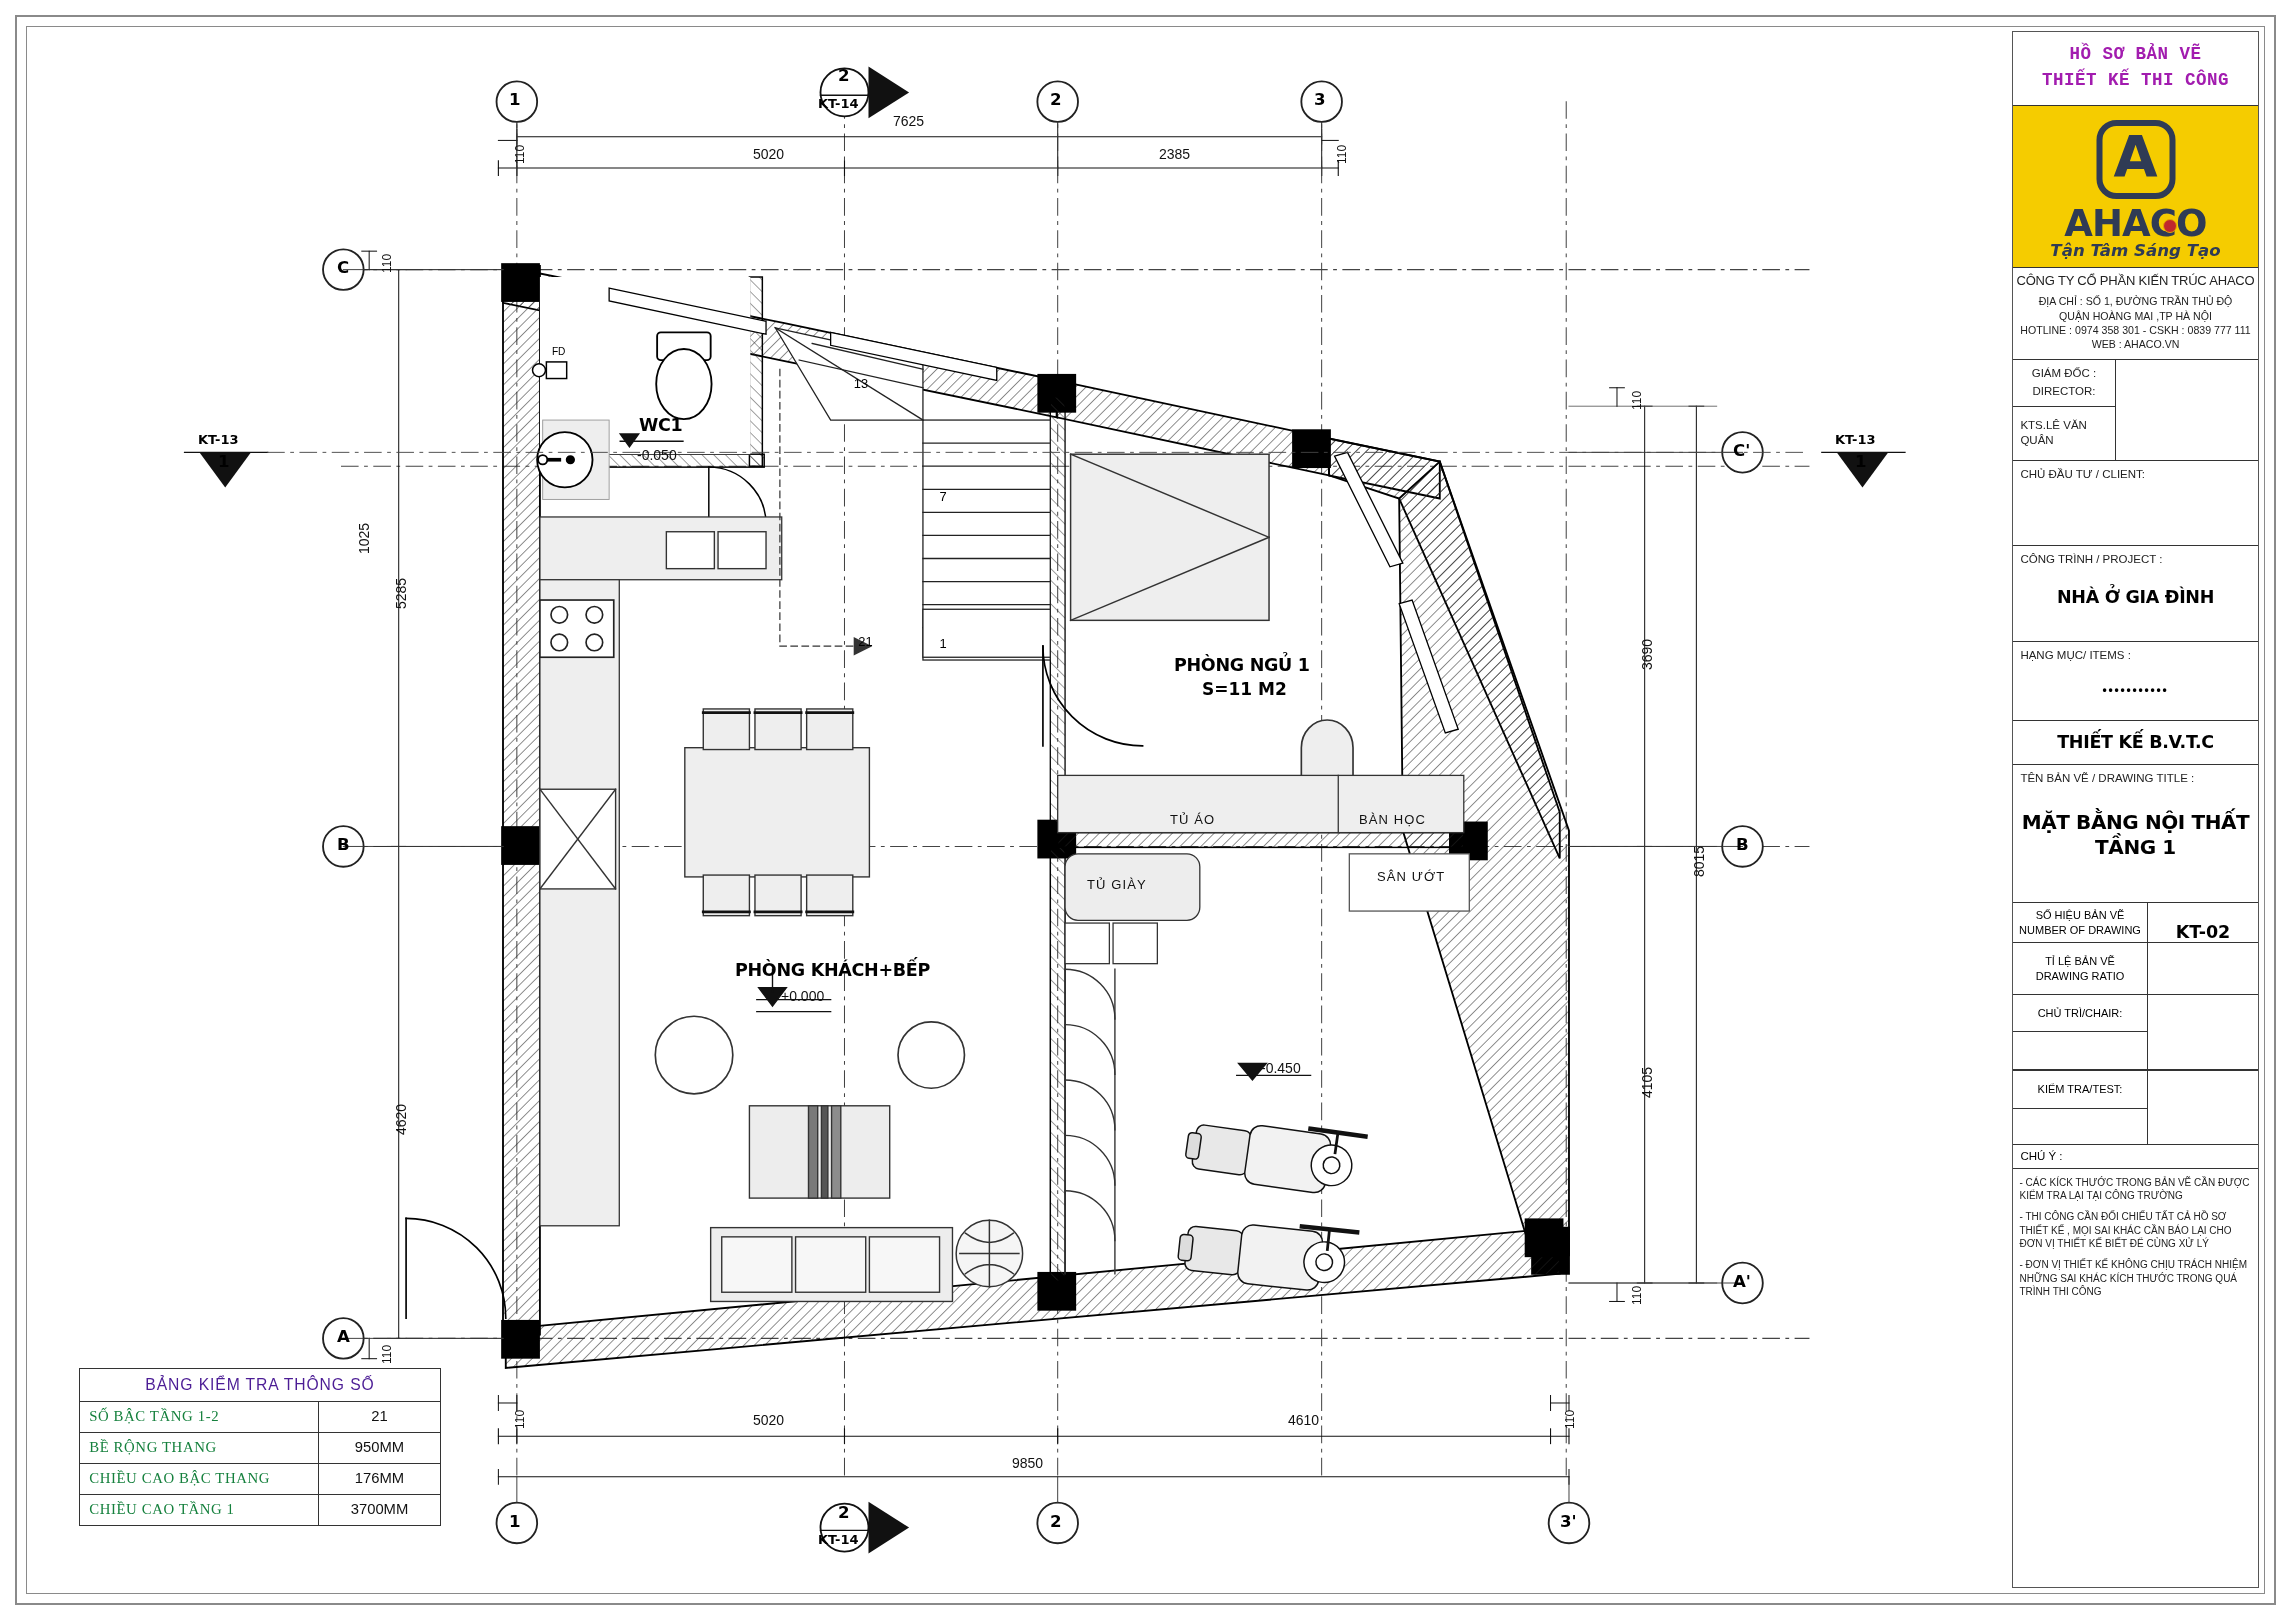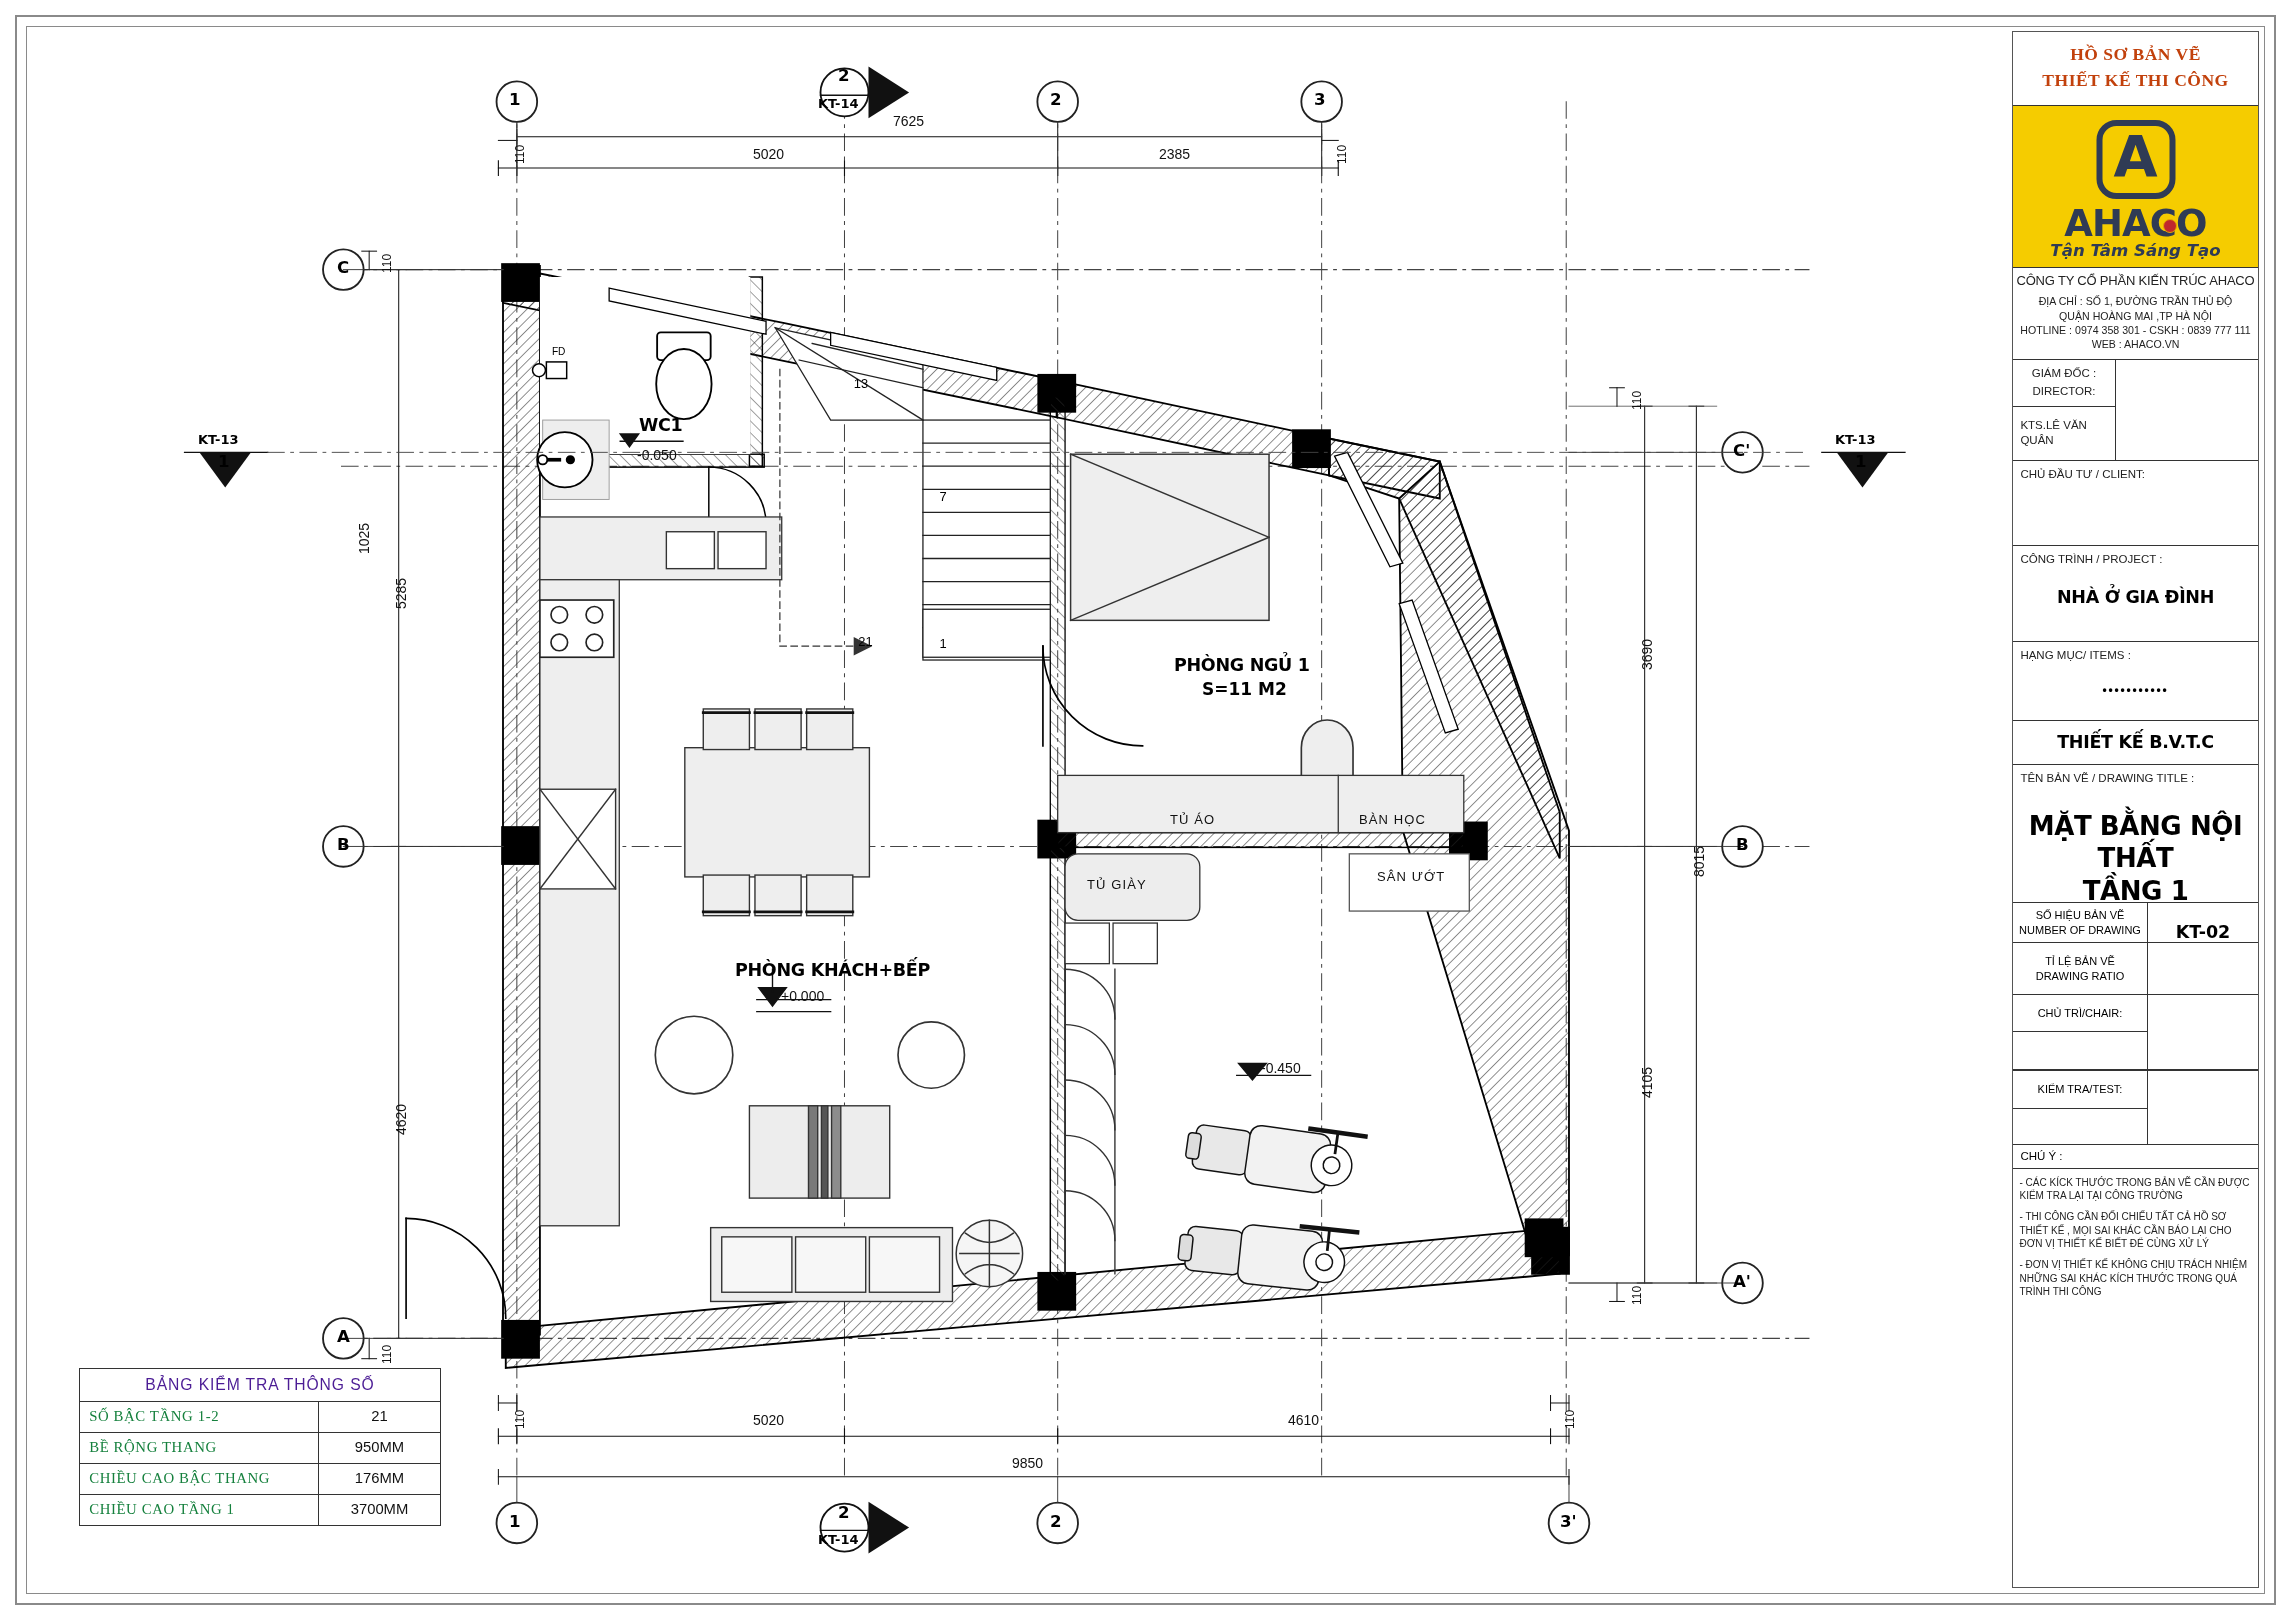--- a/index.html
+++ b/index.html
@@ -36,26 +36,26 @@
     width: 247px; height: 1557px;
     border: 1.8px solid #555;
     background: #fff;
     display: flex;
     flex-direction: column;
   }
   .tb-row { border-bottom: 1.4px solid #333; }
   .tb-head {
     padding: 9.2px 3.7px 11px;
     text-align: center;
-    font-family: Liberation Serif, serif;
+    font-family: Liberation Mono, monospace;
     font-weight: bold;
     font-size: 17.5px;
     letter-spacing: 0.5px;
     line-height: 1.5;
-    color: #c2410c;
+    color: #a21caf;
   }
   .tb-logo {
     background: #F5CC00;
     height: 162px;
     position: relative;
     border-bottom: 1.4px solid #333;
     overflow: hidden;
   }
   .logo-mark {
     position: absolute;
@@ -128,21 +128,21 @@
     font-family: "DejaVu Sans", sans-serif;
     font-weight: bold;
     font-size: 17.5px;
     text-align: center;
     color: #000;
     letter-spacing: -0.3px;
   }
   .tb-big2 {
     font-family: "DejaVu Sans", sans-serif;
     font-weight: bold;
-    font-size: 26px;
+    font-size: 20px;
     text-align: center;
     color: #000;
     line-height: 1.25;
     letter-spacing: -0.4px;
   }
   .tb-dots { text-align:center; letter-spacing:1.8px; font-weight:bold; font-size:12px; }
   .tb-grid { display: flex; border-bottom: 1.4px solid #333; }
   .tb-grid .gl { width: 135px; border-right: 1.4px solid #333; padding: 5.5px 3.7px; text-align: center; font-size: 11px; line-height:1.3; }
   .tb-grid .gr { flex: 1; display:flex; align-items:flex-end; justify-content:center; }
   .kt-code { font-family:"DejaVu Sans", sans-serif; font-weight:bold; font-size:17.5px; }

